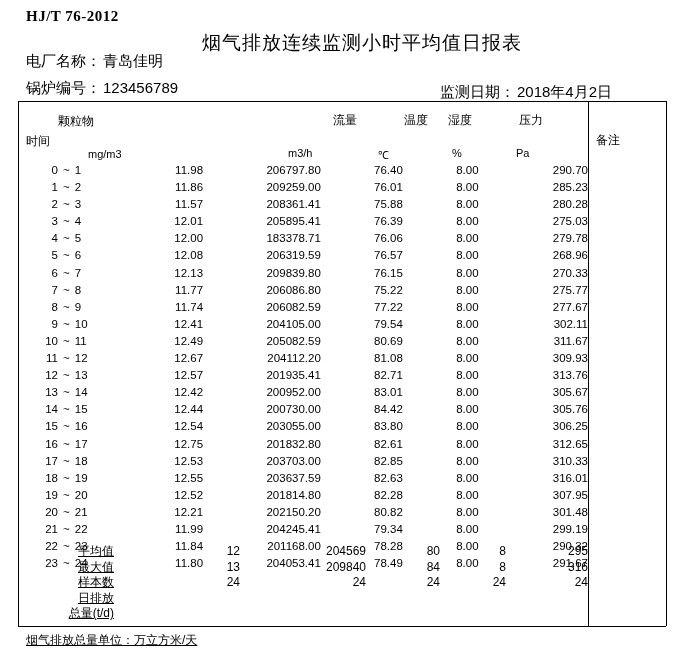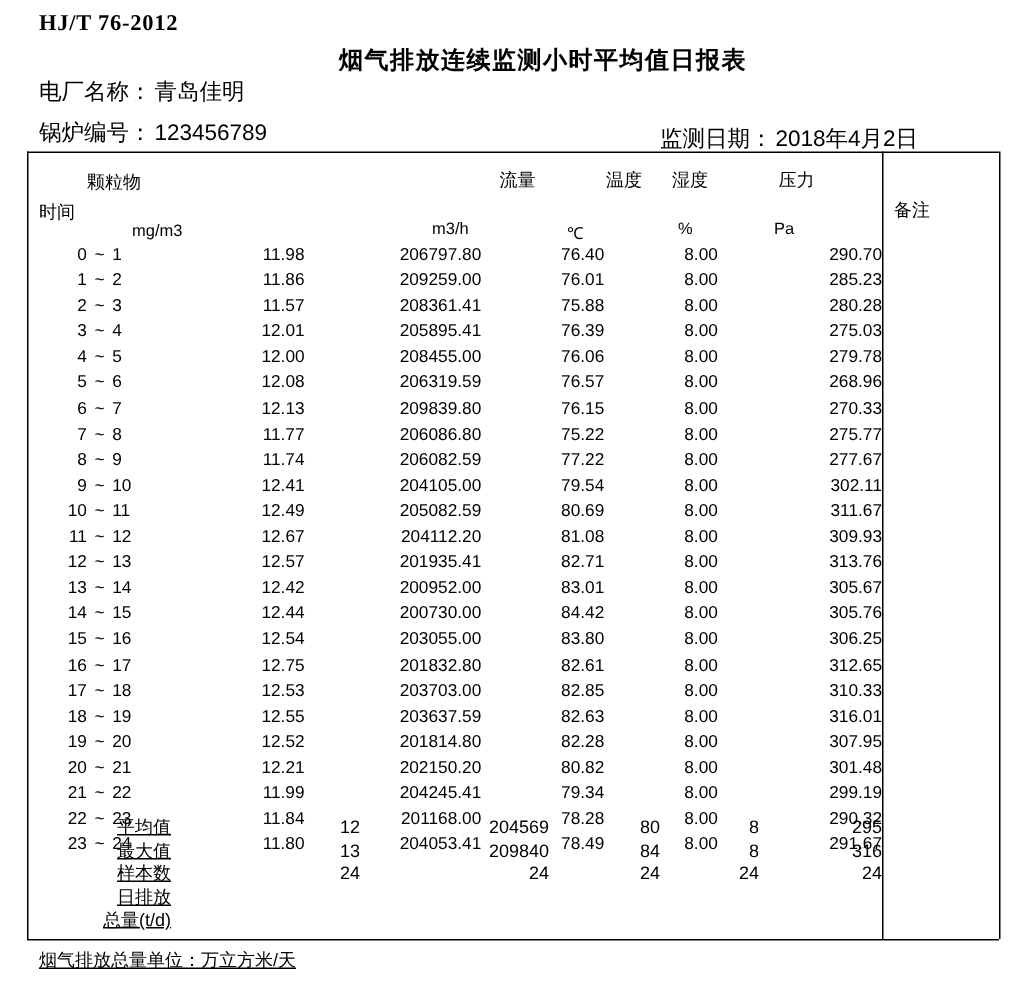--- a/index.html
+++ b/index.html
@@ -31,22 +31,22 @@
     font-weight: bold;
     letter-spacing: 0.5px;
   }
   .doc-title {
     position: absolute;
     left: 0;
     right: 0;
     top: 30px;
     text-align: center;
     font-family: "Liberation Sans", sans-serif;
-    font-size: 16px;
-    font-weight: bold;
+    font-size: 19px;
+    font-weight: normal;
     letter-spacing: 1px;
   }
   .title-shift {
     display: inline-block;
     margin-left: 40px;
   }
   .meta-row {
     position: absolute;
     font-size: 15px;
     font-family: "Liberation Sans", sans-serif;
@@ -240,21 +240,21 @@
           <td class="c-flow">205895.41</td>
           <td class="c-temp">76.39</td>
           <td class="c-hum">8.00</td>
           <td class="c-press">275.03</td>
         </tr>
       <tr>
           <td class="c-h1">4</td>
           <td class="c-tilde">~</td>
           <td class="c-h2">5</td>
           <td class="c-part">12.00</td>
-          <td class="c-flow">208455.00</td>
+          <td class="c-flow">183378.71</td>
           <td class="c-temp">76.06</td>
           <td class="c-hum">8.00</td>
           <td class="c-press">279.78</td>
         </tr>
       <tr>
           <td class="c-h1">5</td>
           <td class="c-tilde">~</td>
           <td class="c-h2">6</td>
           <td class="c-part">12.08</td>
           <td class="c-flow">206319.59</td>

